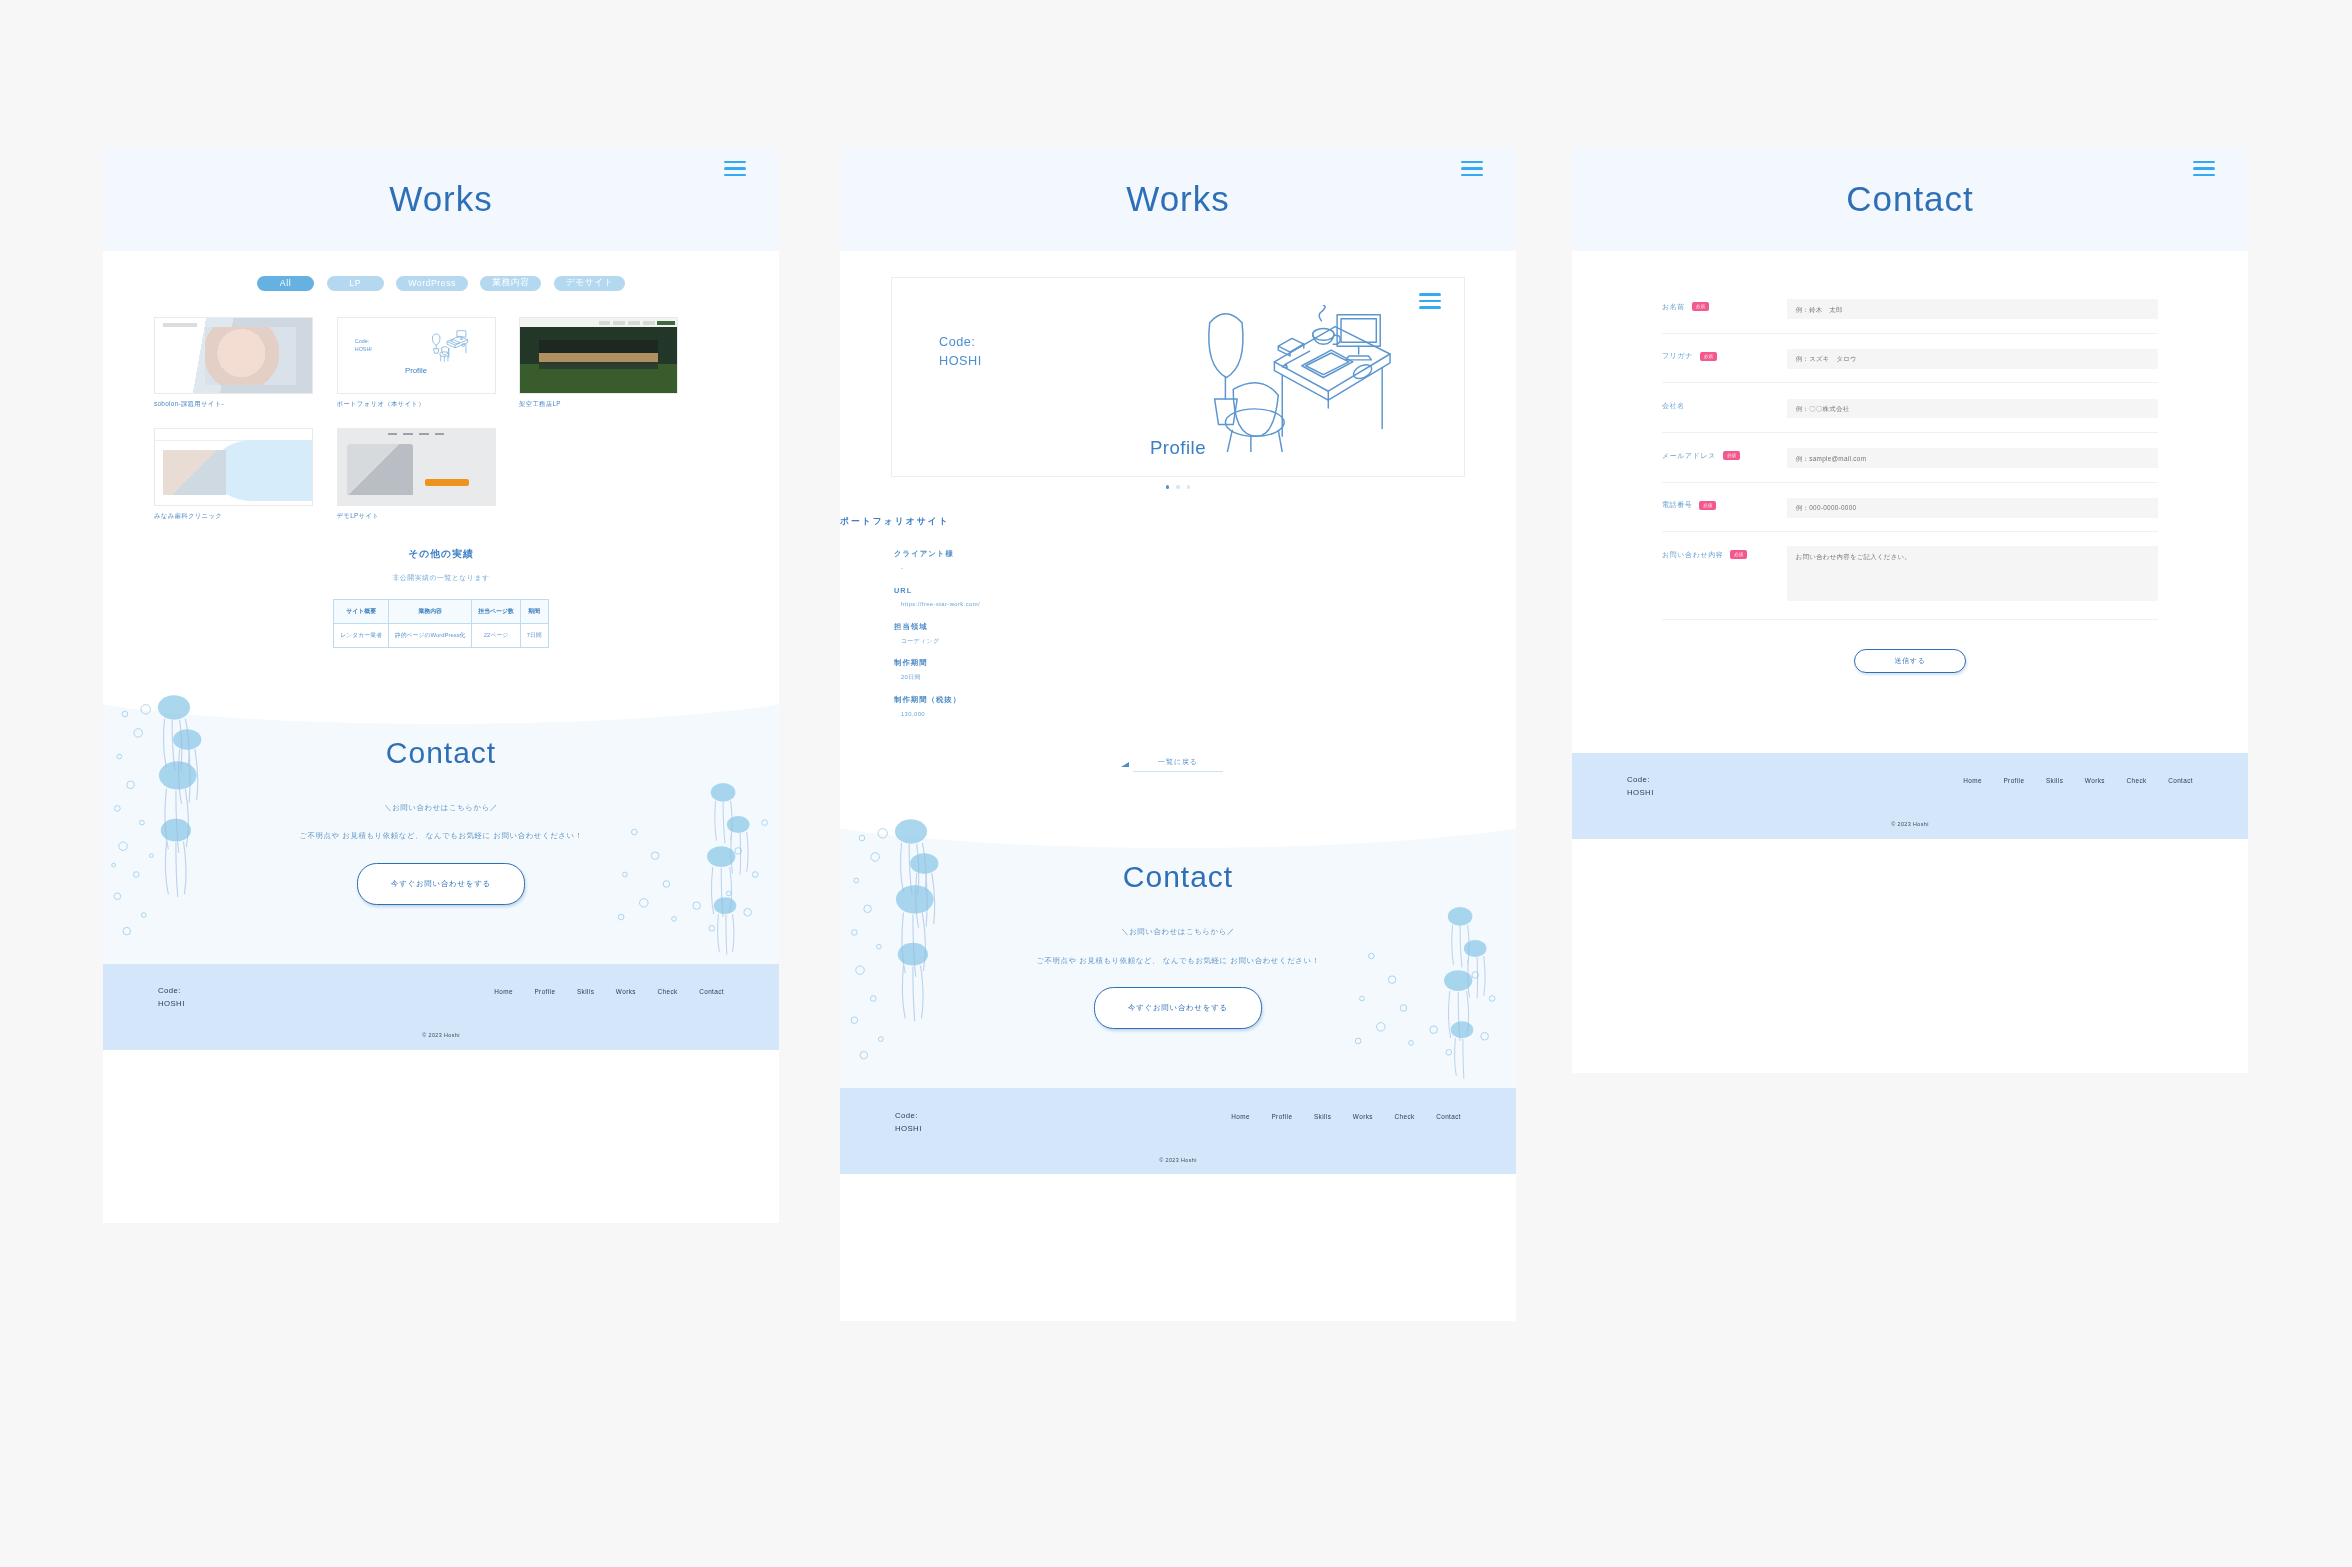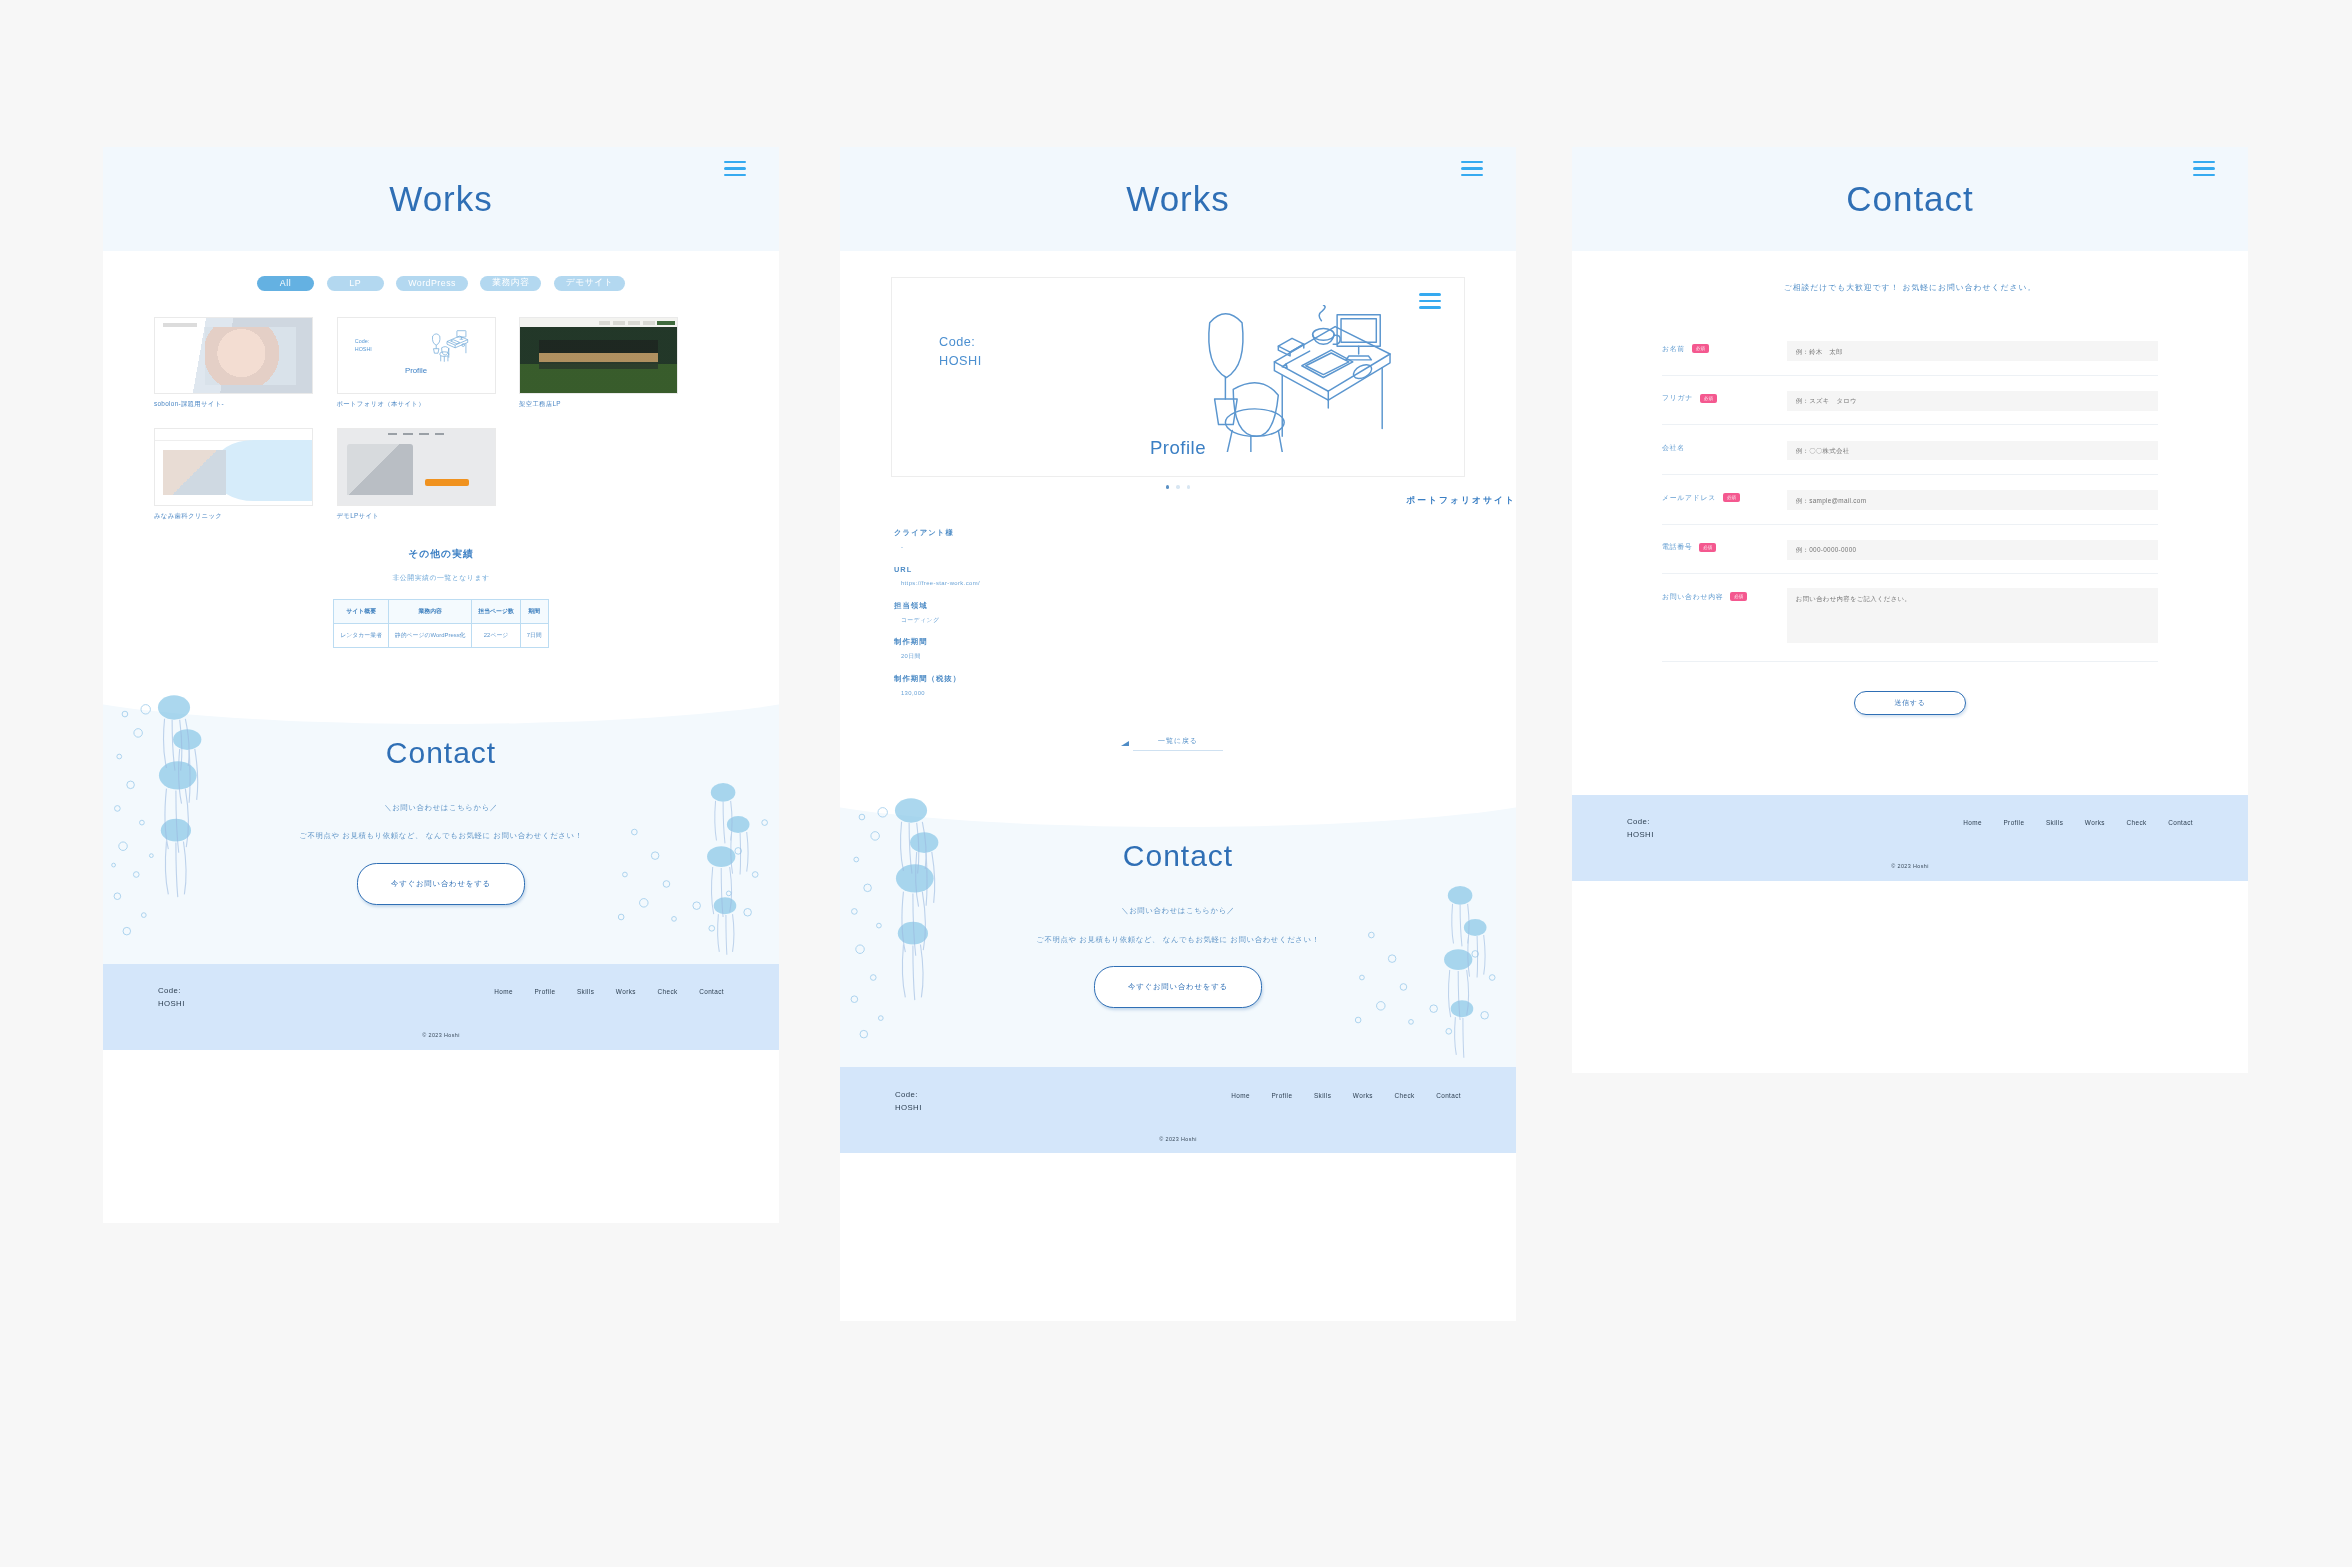--- a/index.html
+++ b/index.html
@@ -327,25 +327,25 @@
   .dots {
     display: flex;
     justify-content: center;
     gap: 6.9px;
     margin-top: 8.8px;
   }
   .dot { width: 3.4px; height: 3.4px; border-radius: 50%; background: #d8e6f2; cursor: pointer; }
   .dot.active { background: #5a90c4; }
 
   .detail-title {
-    text-align: right;
+    text-align: left;
     font-size: 8.8px;
     color: #3b7fc4;
     letter-spacing: 2px;
-    margin-top: 6px;
+    margin-top: 27px;
     font-weight: 600;
   }
   .detail-cols {
     display: flex;
     padding: 21.6px 54px 0;
     gap: 39px;
   }
   .dcol { flex: 1; }
   .dfield { margin-bottom: 12.7px; }
   .dfield-label {
@@ -887,21 +887,20 @@
 
     <div class="hero">
       <div class="hero-title">Contact</div>
       <div class="burger">
         <span></span>
         <span></span>
         <span></span>
       </div>
     </div>
 
-    <div class="form-intro">ご相談だけでも大歓迎です！ お気軽にお問い合わせください。</div>
 
     <form class="form-wrap">
 
       <div class="form-row">
         <div class="form-label">
           <span class="form-label-text">お名前</span>
           <span class="badge-req">必須</span>
         </div>
         <div class="form-control">
           <input type="text" placeholder="例：鈴木　太郎" style="">

